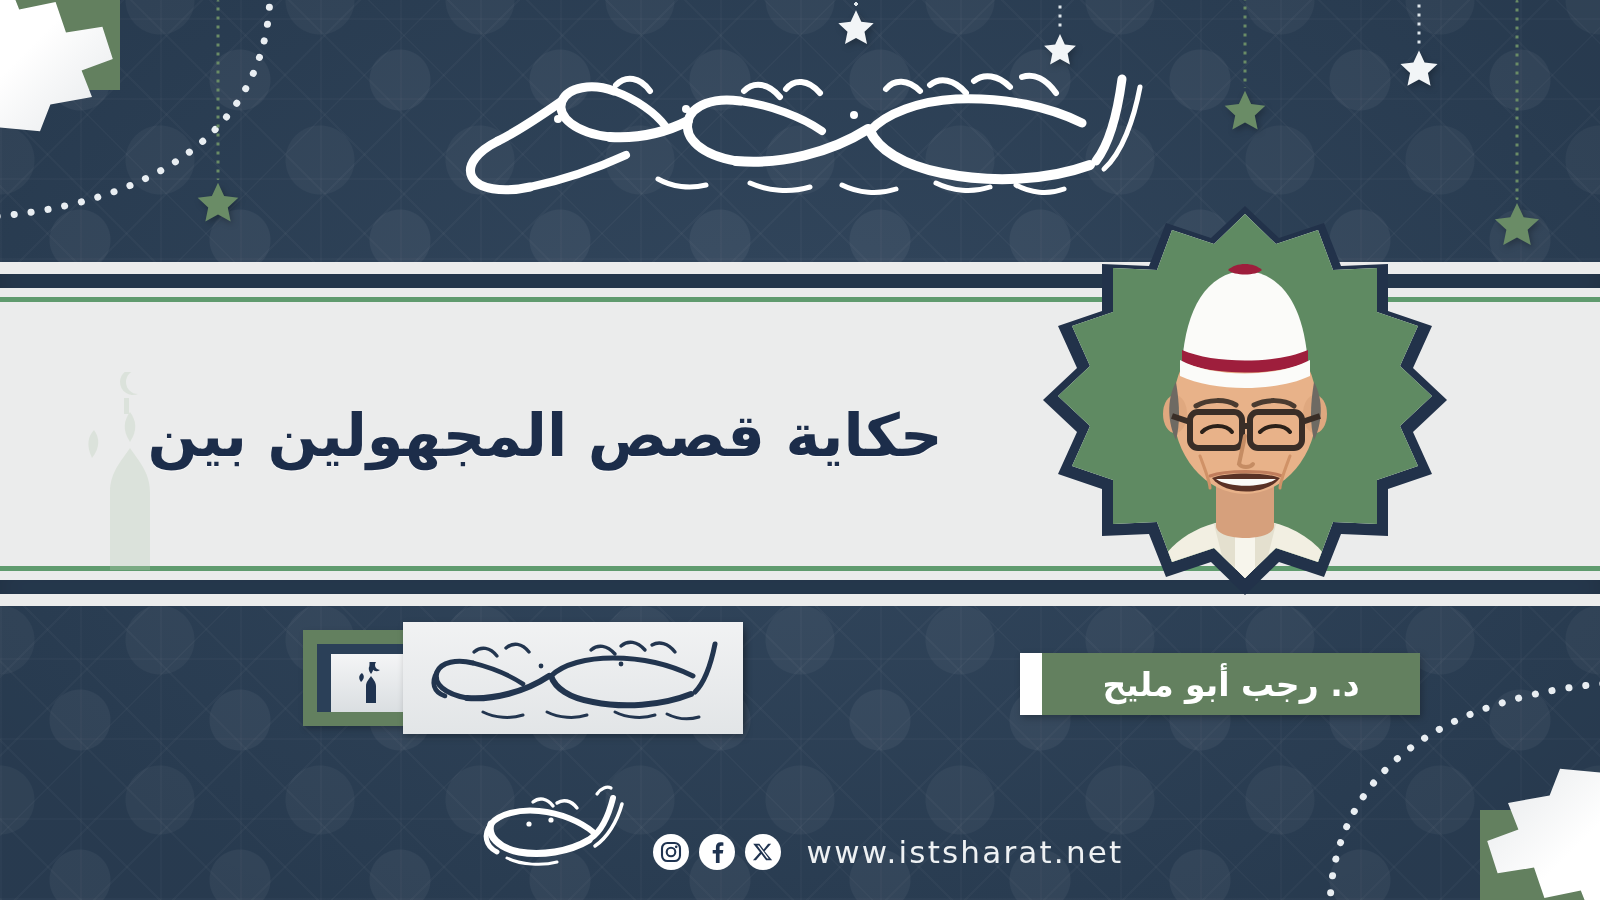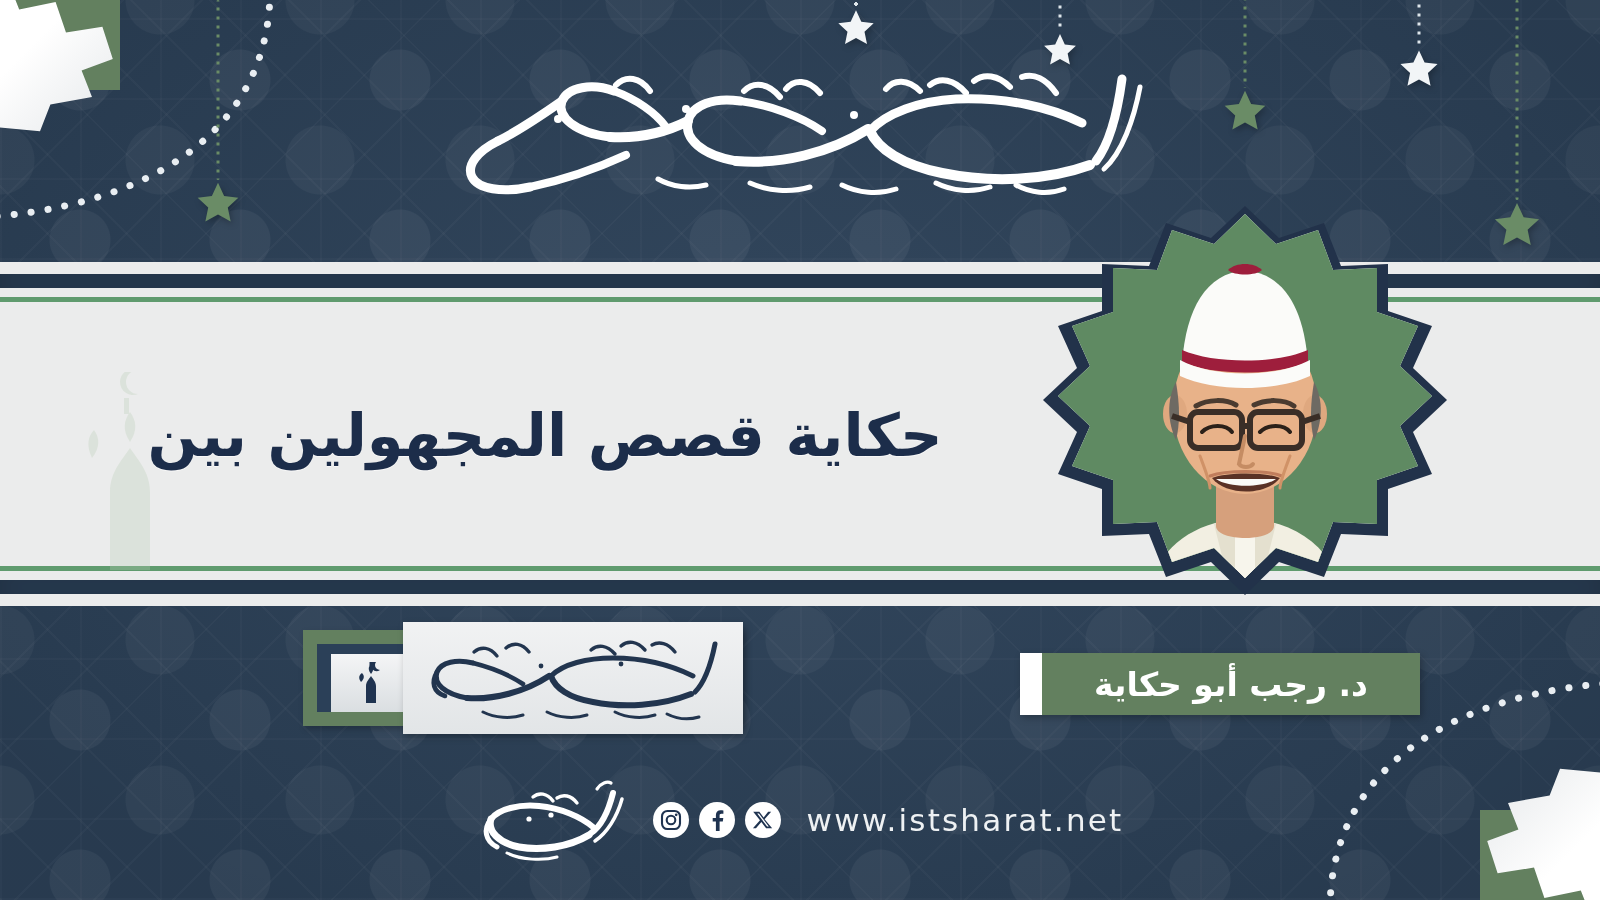--- a/index.html
+++ b/index.html
@@ -111,21 +111,21 @@
   
   .name-badge{position:absolute;left:1020px;top:653px;width:400px;height:62px;
     box-shadow:2px 3px 7px rgba(0,0,0,.25);}
   .name-tab{position:absolute;left:0;top:0;width:22px;height:62px;background:#ffffff;}
   .name-body{position:absolute;left:22px;top:0;width:378px;height:62px;background:#63805f;
     display:flex;align-items:center;justify-content:center;direction:rtl;}
   .name-text{color:#ffffff;font-size:33px;font-weight:bold;letter-spacing:0px;white-space:nowrap;}
 
   
   .footer{position:absolute;left:0;top:770px;width:1600px;height:100px;
-    display:flex;align-items:center;justify-content:center;gap:26px;direction:ltr;}
+    display:flex;align-items:flex-end;justify-content:center;gap:26px;direction:ltr;}
   .footer-callig{width:150px;height:90px;display:flex;align-items:center;justify-content:center;}
   .social{display:flex;align-items:center;gap:10px;}
   .soc-ic{width:36px;height:36px;border-radius:50%;background:#ffffff;
     display:flex;align-items:center;justify-content:center;}
   .url-text{color:#eef1f3;font-size:31px;letter-spacing:2.2px;font-weight:500;white-space:nowrap;}
 </style>
 </head>
 <body>
 
 <div class="stage">
@@ -363,21 +363,21 @@
           <path d="M192 80 C204 86 220 87 232 83" stroke-width="3"></path>
           <path d="M244 82 C254 87 266 88 276 85" stroke-width="3"></path>
         </g>
       </svg>
     </div>
   </div>
 
   <div class="name-badge">
     <div class="name-tab"></div>
     <div class="name-body">
-      <span class="name-text">د. رجب أبو حكاية</span>
+      <span class="name-text">د. رجب أبو مليح</span>
     </div>
   </div>
 
   <div class="footer">
     <div class="footer-callig">
       <svg width="150" height="90" viewBox="0 0 150 90" aria-label="footer-brand">
         <g fill="none" stroke="#ffffff" stroke-linecap="round" stroke-linejoin="round">
           <path d="M136 18 C132 34 126 50 114 58" stroke-width="6"></path>
           <path d="M145 24 C140 42 130 58 118 66" stroke-width="3.5"></path>
           <path d="M112 60 C92 72 64 76 42 72 C22 68 10 56 14 44" stroke-width="7"></path>

